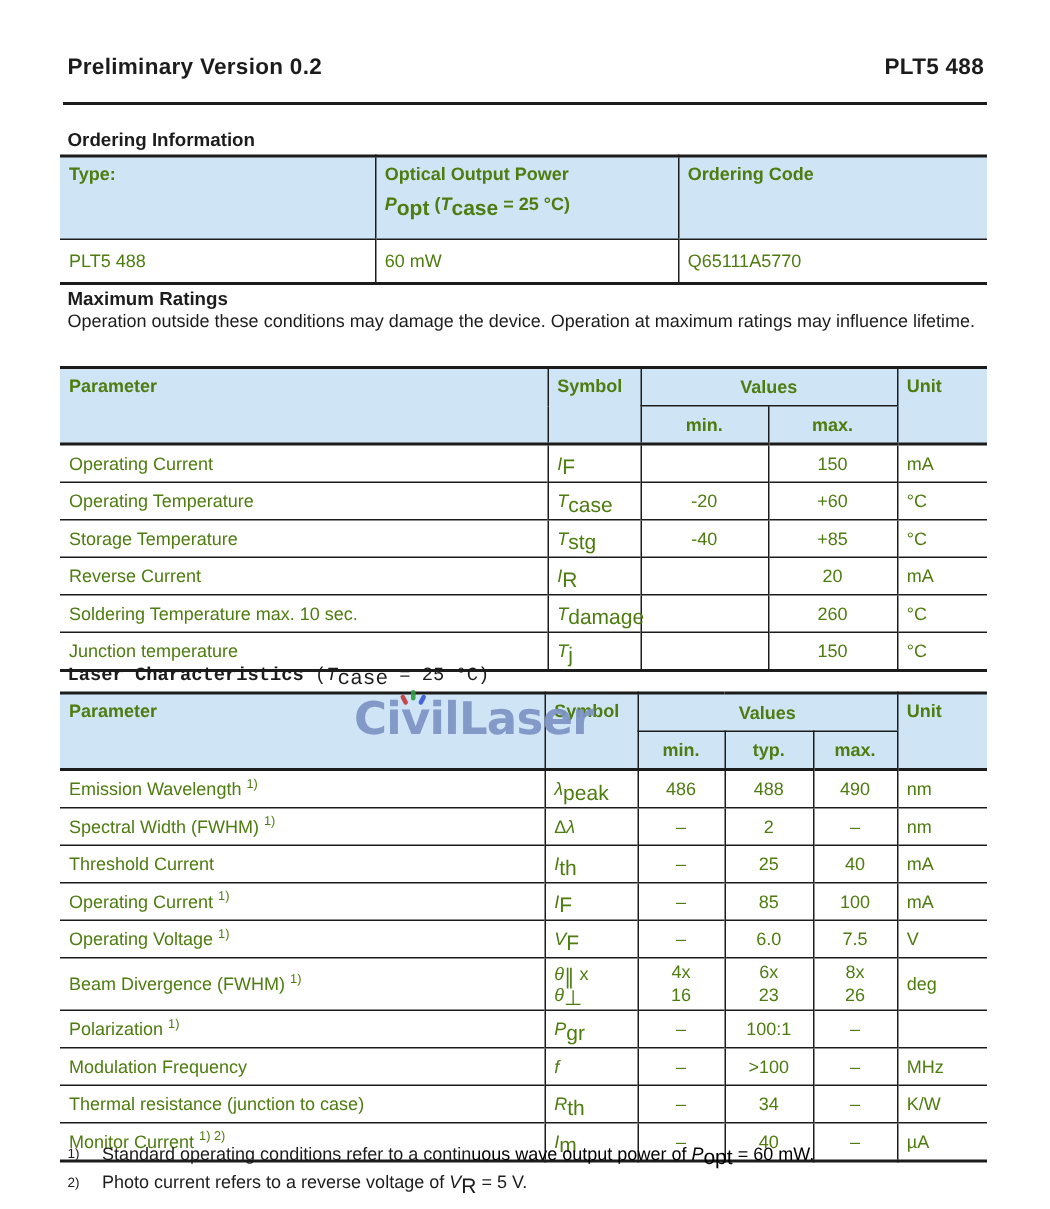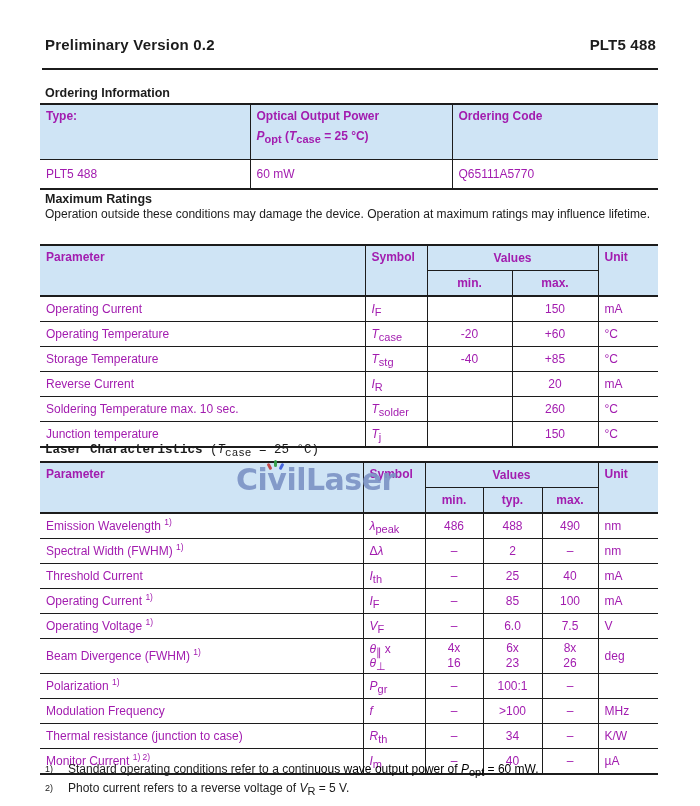--- a/index.html
+++ b/index.html
@@ -14,40 +14,40 @@
   .rule{position:absolute;left:42px;width:616px;top:68px;height:2px;background:#1c1c1c;}
   .sec-title{position:absolute;font-size:12.5px;font-weight:bold;}
   #ordering-title{left:45px;top:86px;}
   #max-title{left:45px;top:192px;}
   #max-desc{position:absolute;left:45px;top:207px;width:614px;font-size:12px;line-height:15px;}
   #laser-title{left:45px;top:443px;font-family:Liberation Mono, monospace;}
   #laser-title .nb{font-weight:normal;}
 
   table.dtable{
     position:absolute;left:40px;width:618px;border-collapse:collapse;table-layout:fixed;
-    font-size:12px;color:#a21caf;
+    font-size:12px;color:#4d7c0f;
     border-top:2px solid #1c1c1c;border-bottom:2px solid #1c1c1c;
   }
   #ordering-table{top:103px;}
   #max-table{top:244px;}
   #laser-table{top:461px;}
   td{padding:2px 6px;vertical-align:middle;border-left:1px solid #1c1c1c;}
   td.nl{border-left:none;}
   tr.hrow td{background:var(--hdr-bg,#cfe4f5);font-weight:bold;}
   td.vt{vertical-align:top;padding-top:4px;}
   td.ctr{text-align:center;}
   td.vline{border-bottom:1px solid #1c1c1c;}
   #ordering-table thead td{height:48px;border-bottom:1px solid #1c1c1c;}
   #ordering-table tbody td{height:24px;}
   #max-table thead tr td, #laser-table thead tr td{height:20px;}
   tbody.tb-body td{border-top:1px solid #1c1c1c;height:20px;}
   tbody.tb-body tr:first-child td{border-top:2px solid #1c1c1c;}
   td.pre{white-space:pre-line;line-height:15px;}
   td.sym{padding-left:6px;}
-  sub{font-size:11px;line-height:0;vertical-align:-3px;}
+  sub{font-size:14px;line-height:0;vertical-align:-3px;}
   sup{font-size:8.5px;line-height:0;vertical-align:5px;}
   .l2{margin-top:6px;}
   .faded{color:#000000;}
 
   .fn{position:absolute;left:45px;display:flex;font-size:12px;line-height:14px;}
   #fn1{top:762px;}
   #fn2{top:781px;}
   .fn .mark{font-size:9px;width:23px;flex:none;padding-top:0px;}
   .fn .txt{white-space:nowrap;}
 
@@ -145,21 +145,21 @@
         </tr>
         <tr>
           <td class="nl"><span>Reverse Current</span></td>
           <td class="sym"><i>I</i><sub>R</sub></td>
           <td class="ctr"></td>
           <td class="ctr">20</td>
           <td>mA</td>
         </tr>
         <tr>
           <td class="nl"><span>Soldering Temperature max. 10 sec.</span></td>
-          <td class="sym"><i>T</i><sub>solder</sub></td>
+          <td class="sym"><i>T</i><sub>damage</sub></td>
           <td class="ctr"></td>
           <td class="ctr">260</td>
           <td>°C</td>
         </tr>
         <tr>
           <td class="nl"><span>Junction temperature</span></td>
           <td class="sym"><i>T</i><sub>j</sub></td>
           <td class="ctr"></td>
           <td class="ctr">150</td>
           <td>°C</td>

